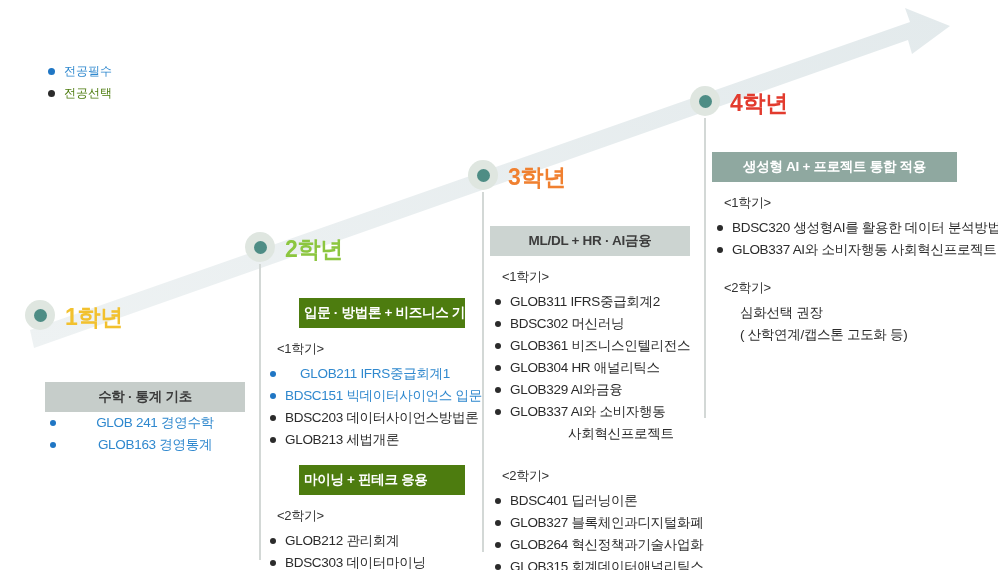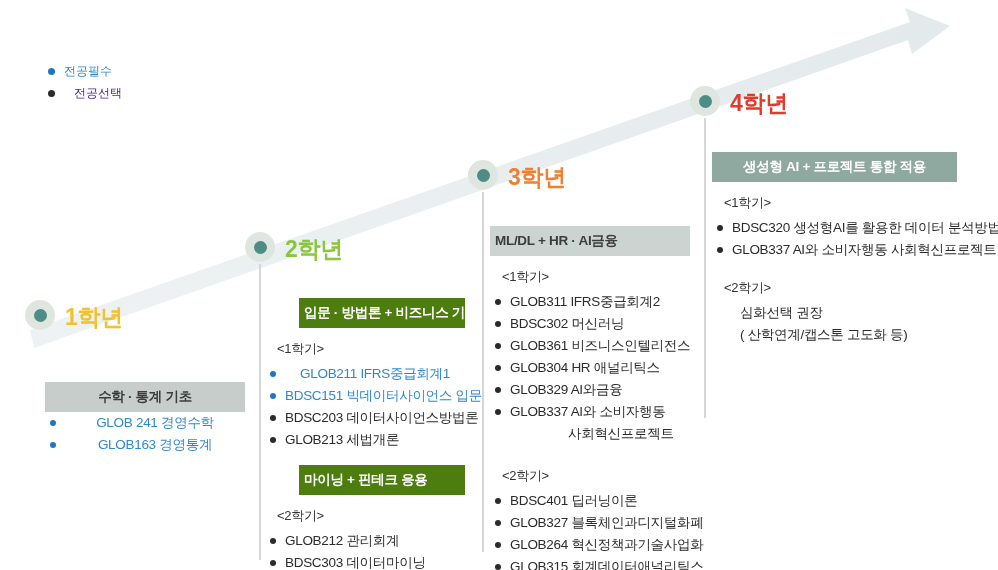--- a/index.html
+++ b/index.html
@@ -36,21 +36,21 @@
   }
   .legend-dot {
     width: 7px; height: 7px;
     border-radius: 50%;
     margin-right: 9px;
     flex: none;
   }
   .legend-dot.req { background: #1f76c4; }
   .legend-dot.elec { background: #2b2b2b; }
   .legend-label.req { color: #2f88ce; }
-  .legend-label.elec { color: #4c1d95; margin-left: 10px; }
+  .legend-label.elec { color: #4d7c0f; }
 
   
   .year-col {
     position: absolute;
   }
   .node-row {
     position: relative;
     height: 34px;
   }
   .node {
@@ -115,21 +115,21 @@
   }
   .sec-head.sage-white {
     background: #4d7c0f;
     color: #ffffff;
     text-align: left;
     margin-left: 34px;
   }
   .sec-head.lightgray-center {
     background: #ccd4d1;
     color: #3c3c3c;
-    text-align: left;
+    text-align: center;
   }
   .sec-head.sage-white-center {
     background: #8fa8a0;
     color: #ffffff;
     text-align: center;
   }
 
   
   .sem {
     font-size: 13px;

